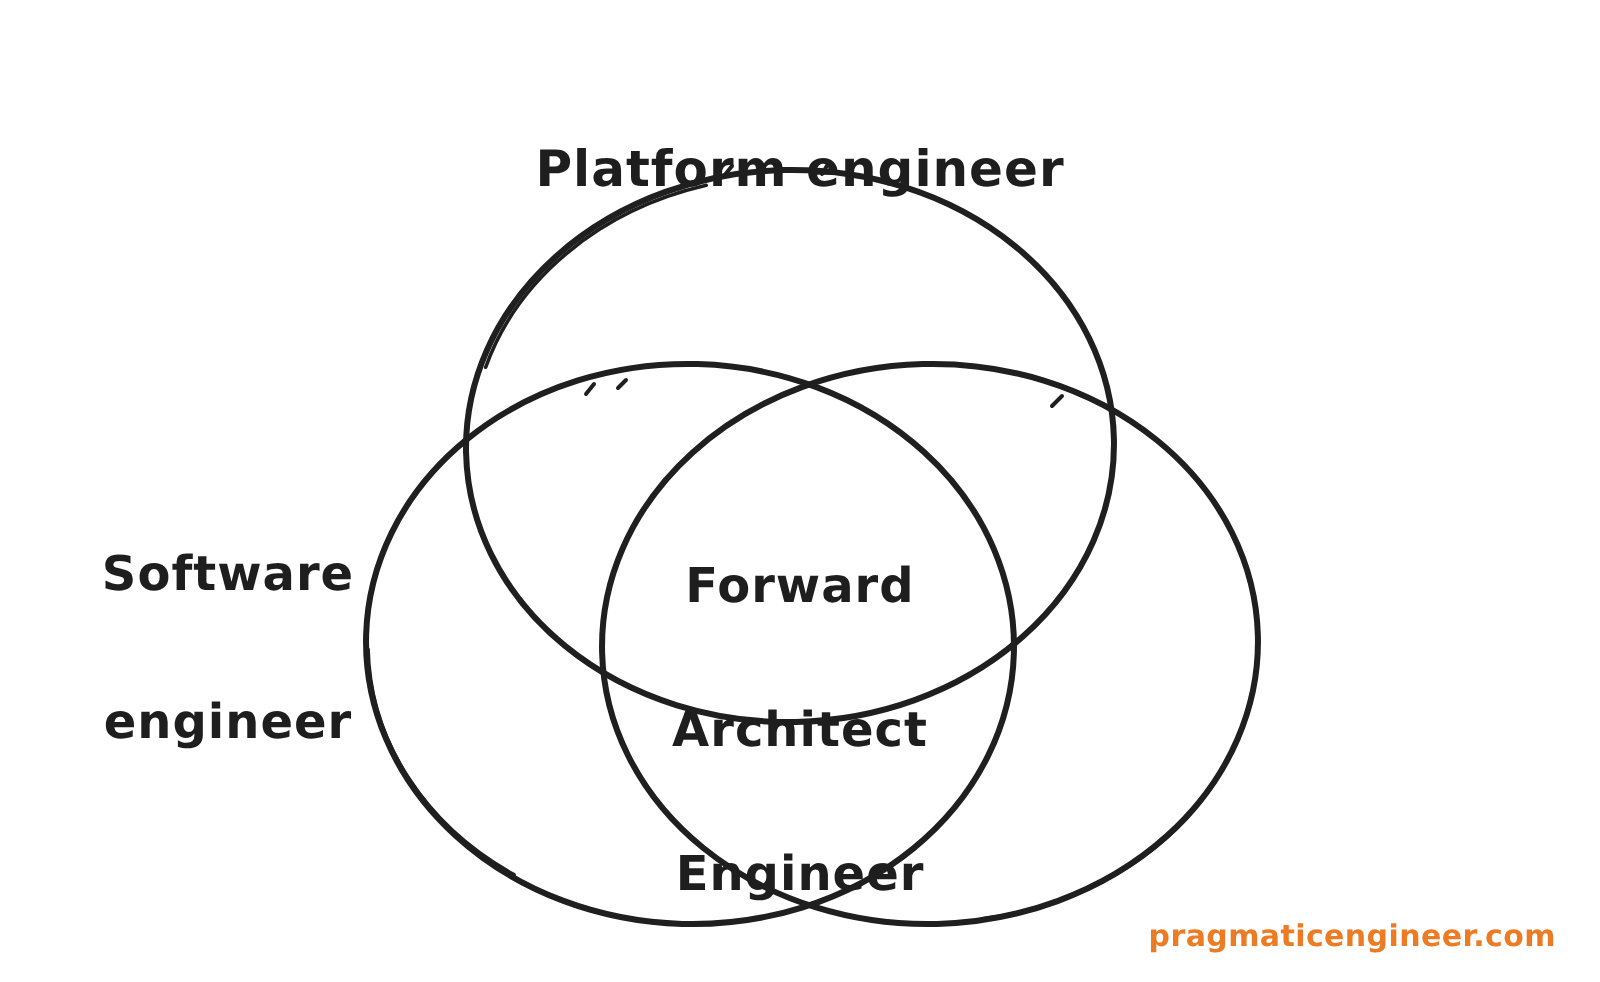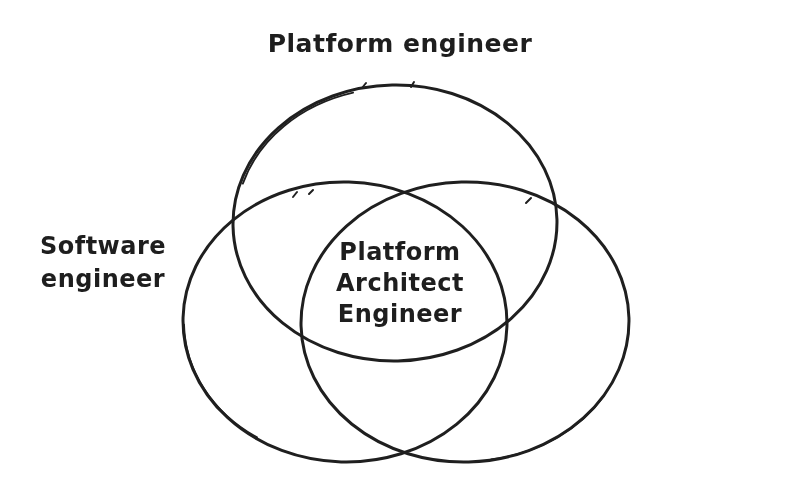--- a/index.html
+++ b/index.html
@@ -40,21 +40,21 @@
   .label {
     position: absolute;
     transform: translateX(-50%);
     color: #1e1e1e;
     font-weight: bold;
     text-align: center;
     letter-spacing: 0.5px;
     white-space: nowrap;
     line-height: 31px;
   }
-  .label span { display: block; }
+  .label span { display: block; margin-top: 41px; }
   .label-top    { font-size: 25px; }
   .label-side   { font-size: 24px; }
   .label-center { font-size: 24px; }
   .watermark {
     position: absolute;
     right: 22px;
     bottom: 14px;
     color: #ed7b23;
     font-size: 15px;
     font-weight: bold;
@@ -86,26 +86,27 @@
       <ellipse class="circle-stroke" cx="465" cy="322" rx="164" ry="140" transform="rotate(-1.5 465 322)"></ellipse>
       <ellipse class="circle-overdraw" cx="466" cy="323" rx="162" ry="138" transform="rotate(1.2 466 323)" pathLength="100" stroke-dasharray="14 86" stroke-dashoffset="-8"></ellipse>
       <line class="tick" x1="526" y1="203" x2="531" y2="198"></line>
     </g>
   </svg>
 
   <div class="label label-top" style="left:400px; top:28px;">
     <span>Platform engineer</span>
   </div>
 
-  <div class="label label-side" style="left:103px; top:230px; line-height:33px;">
+  <div class="label label-side" style="left:114px; top:230px; line-height:33px;">
     <span>Software</span>
     <span>engineer</span>
   </div>
 
 
   <div class="label label-center" style="left:400px; top:237px;">
-    <span>Platform</span>
+    <span>Forward</span>
     <span>Architect</span>
     <span>Engineer</span>
   </div>
 
+  <div class="watermark">pragmaticengineer.com</div>
 
 </div>
 
 </body></html>

